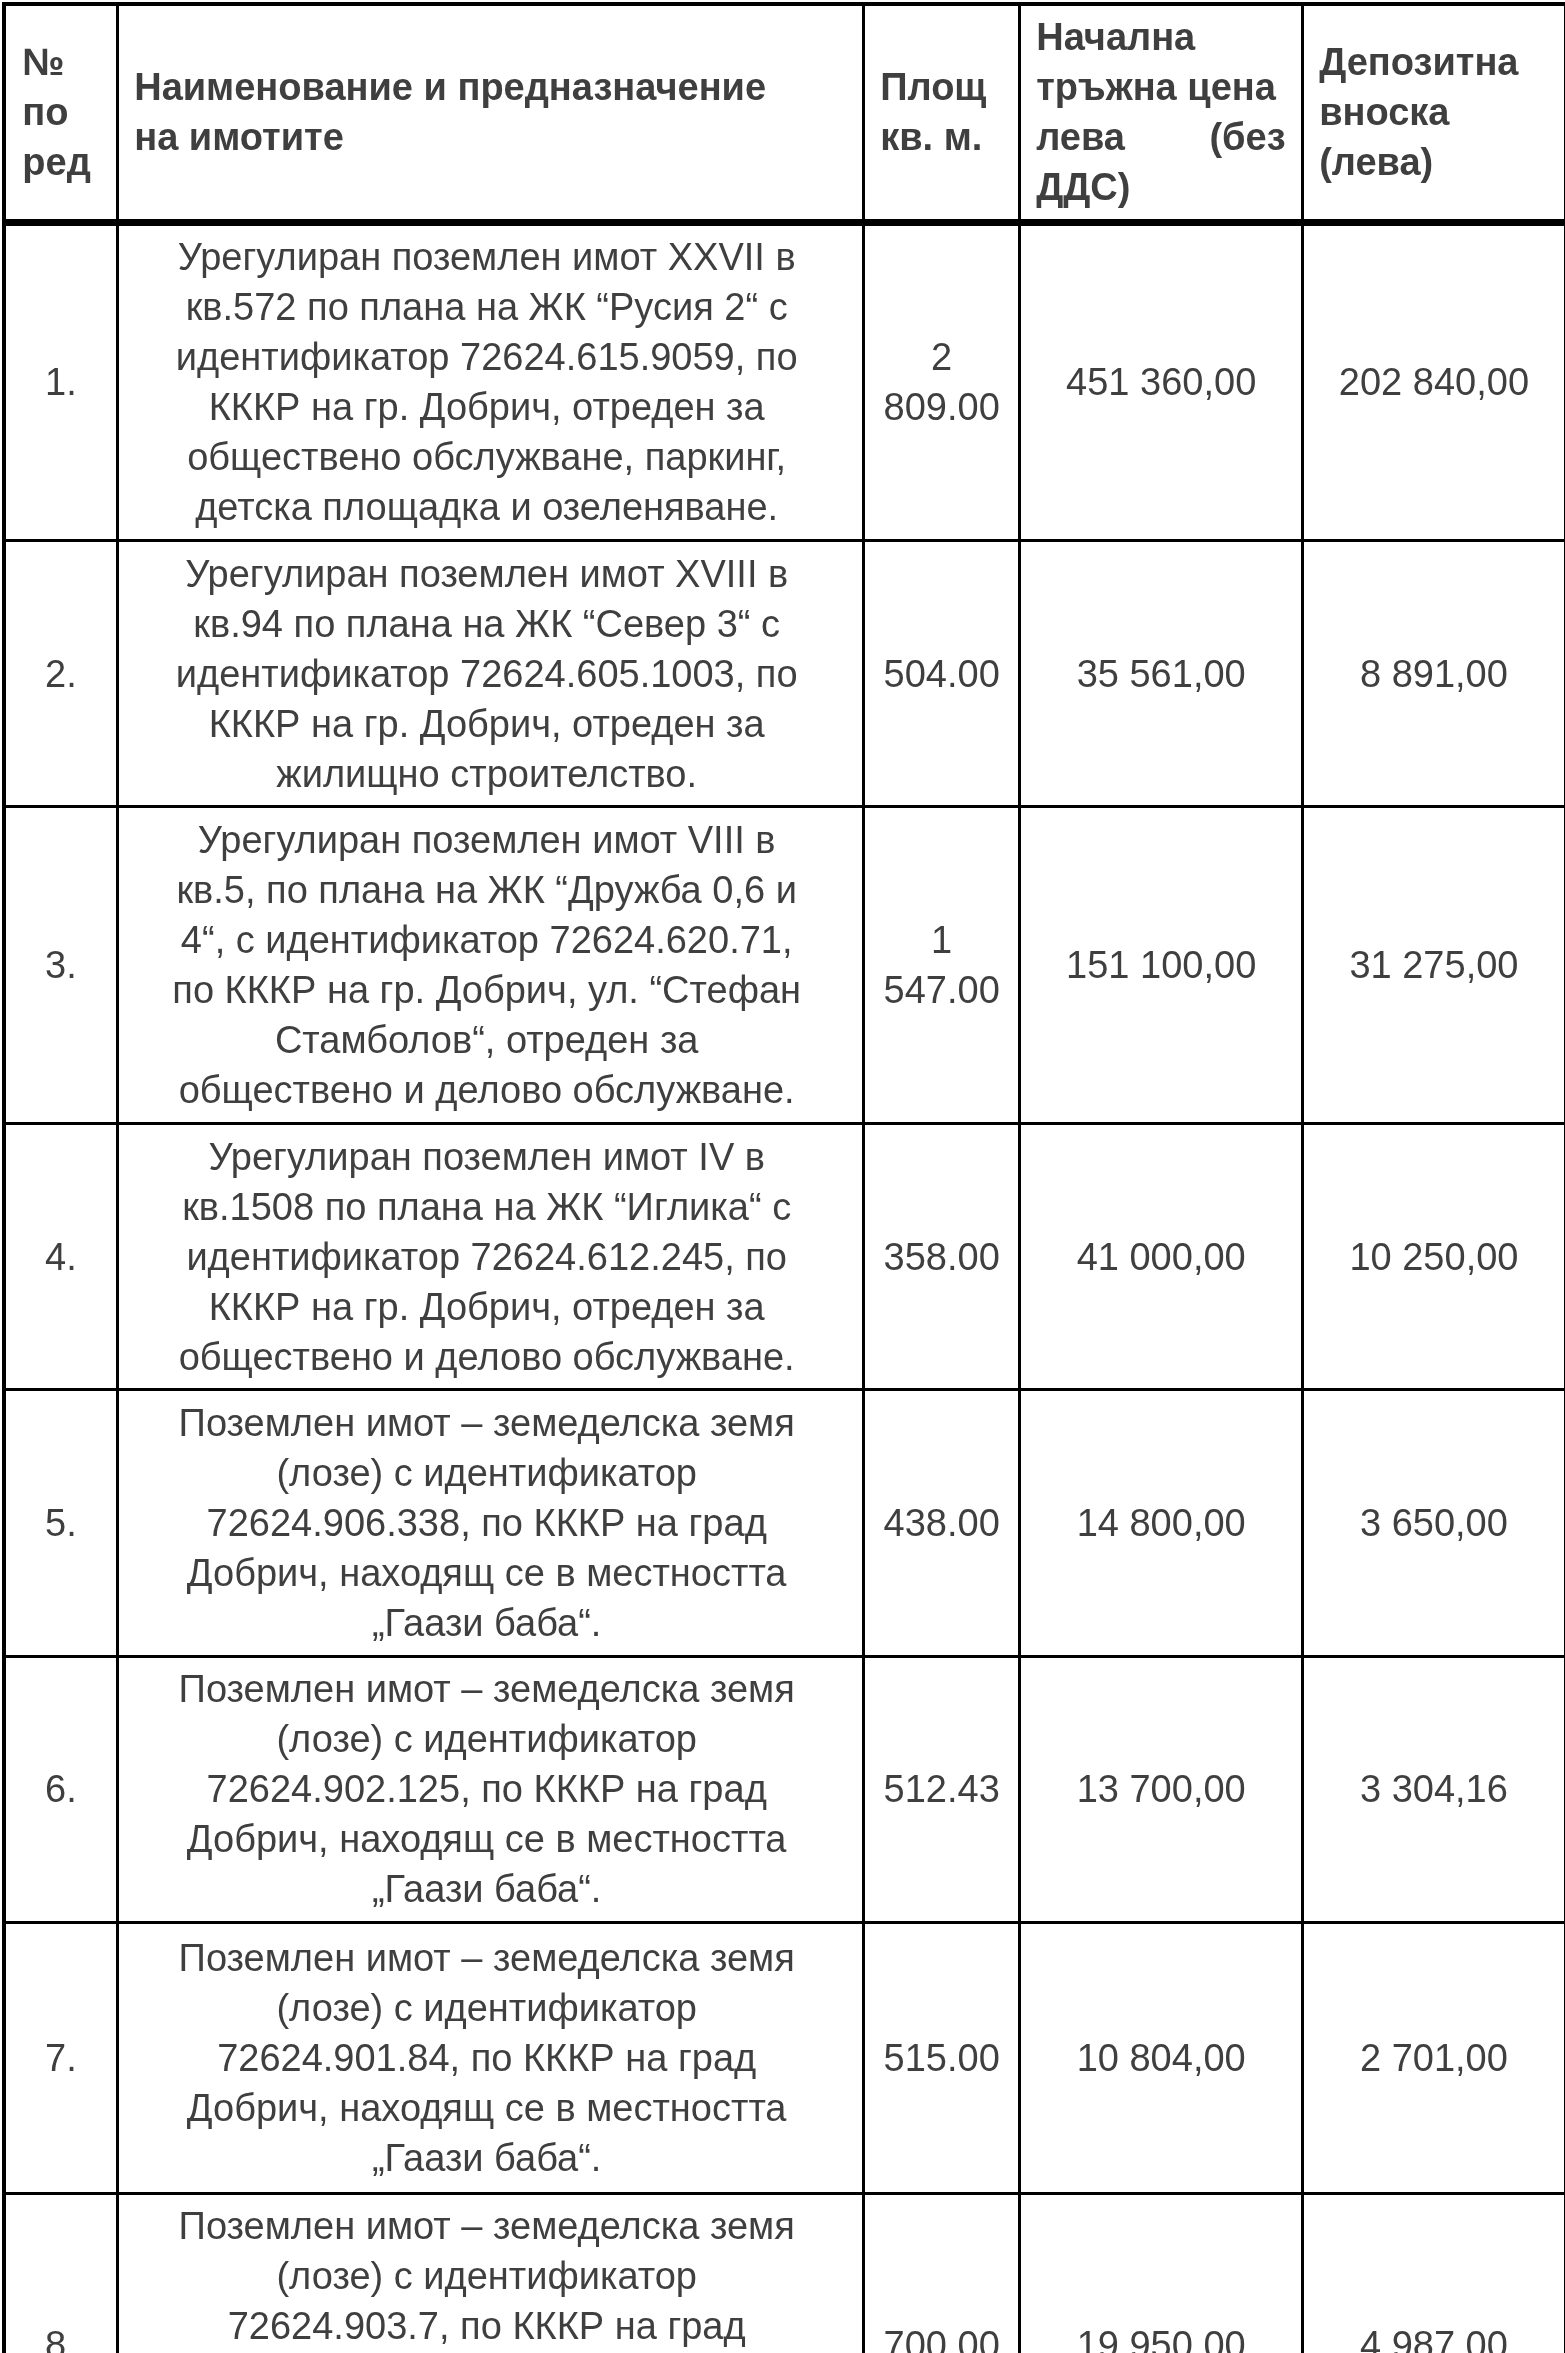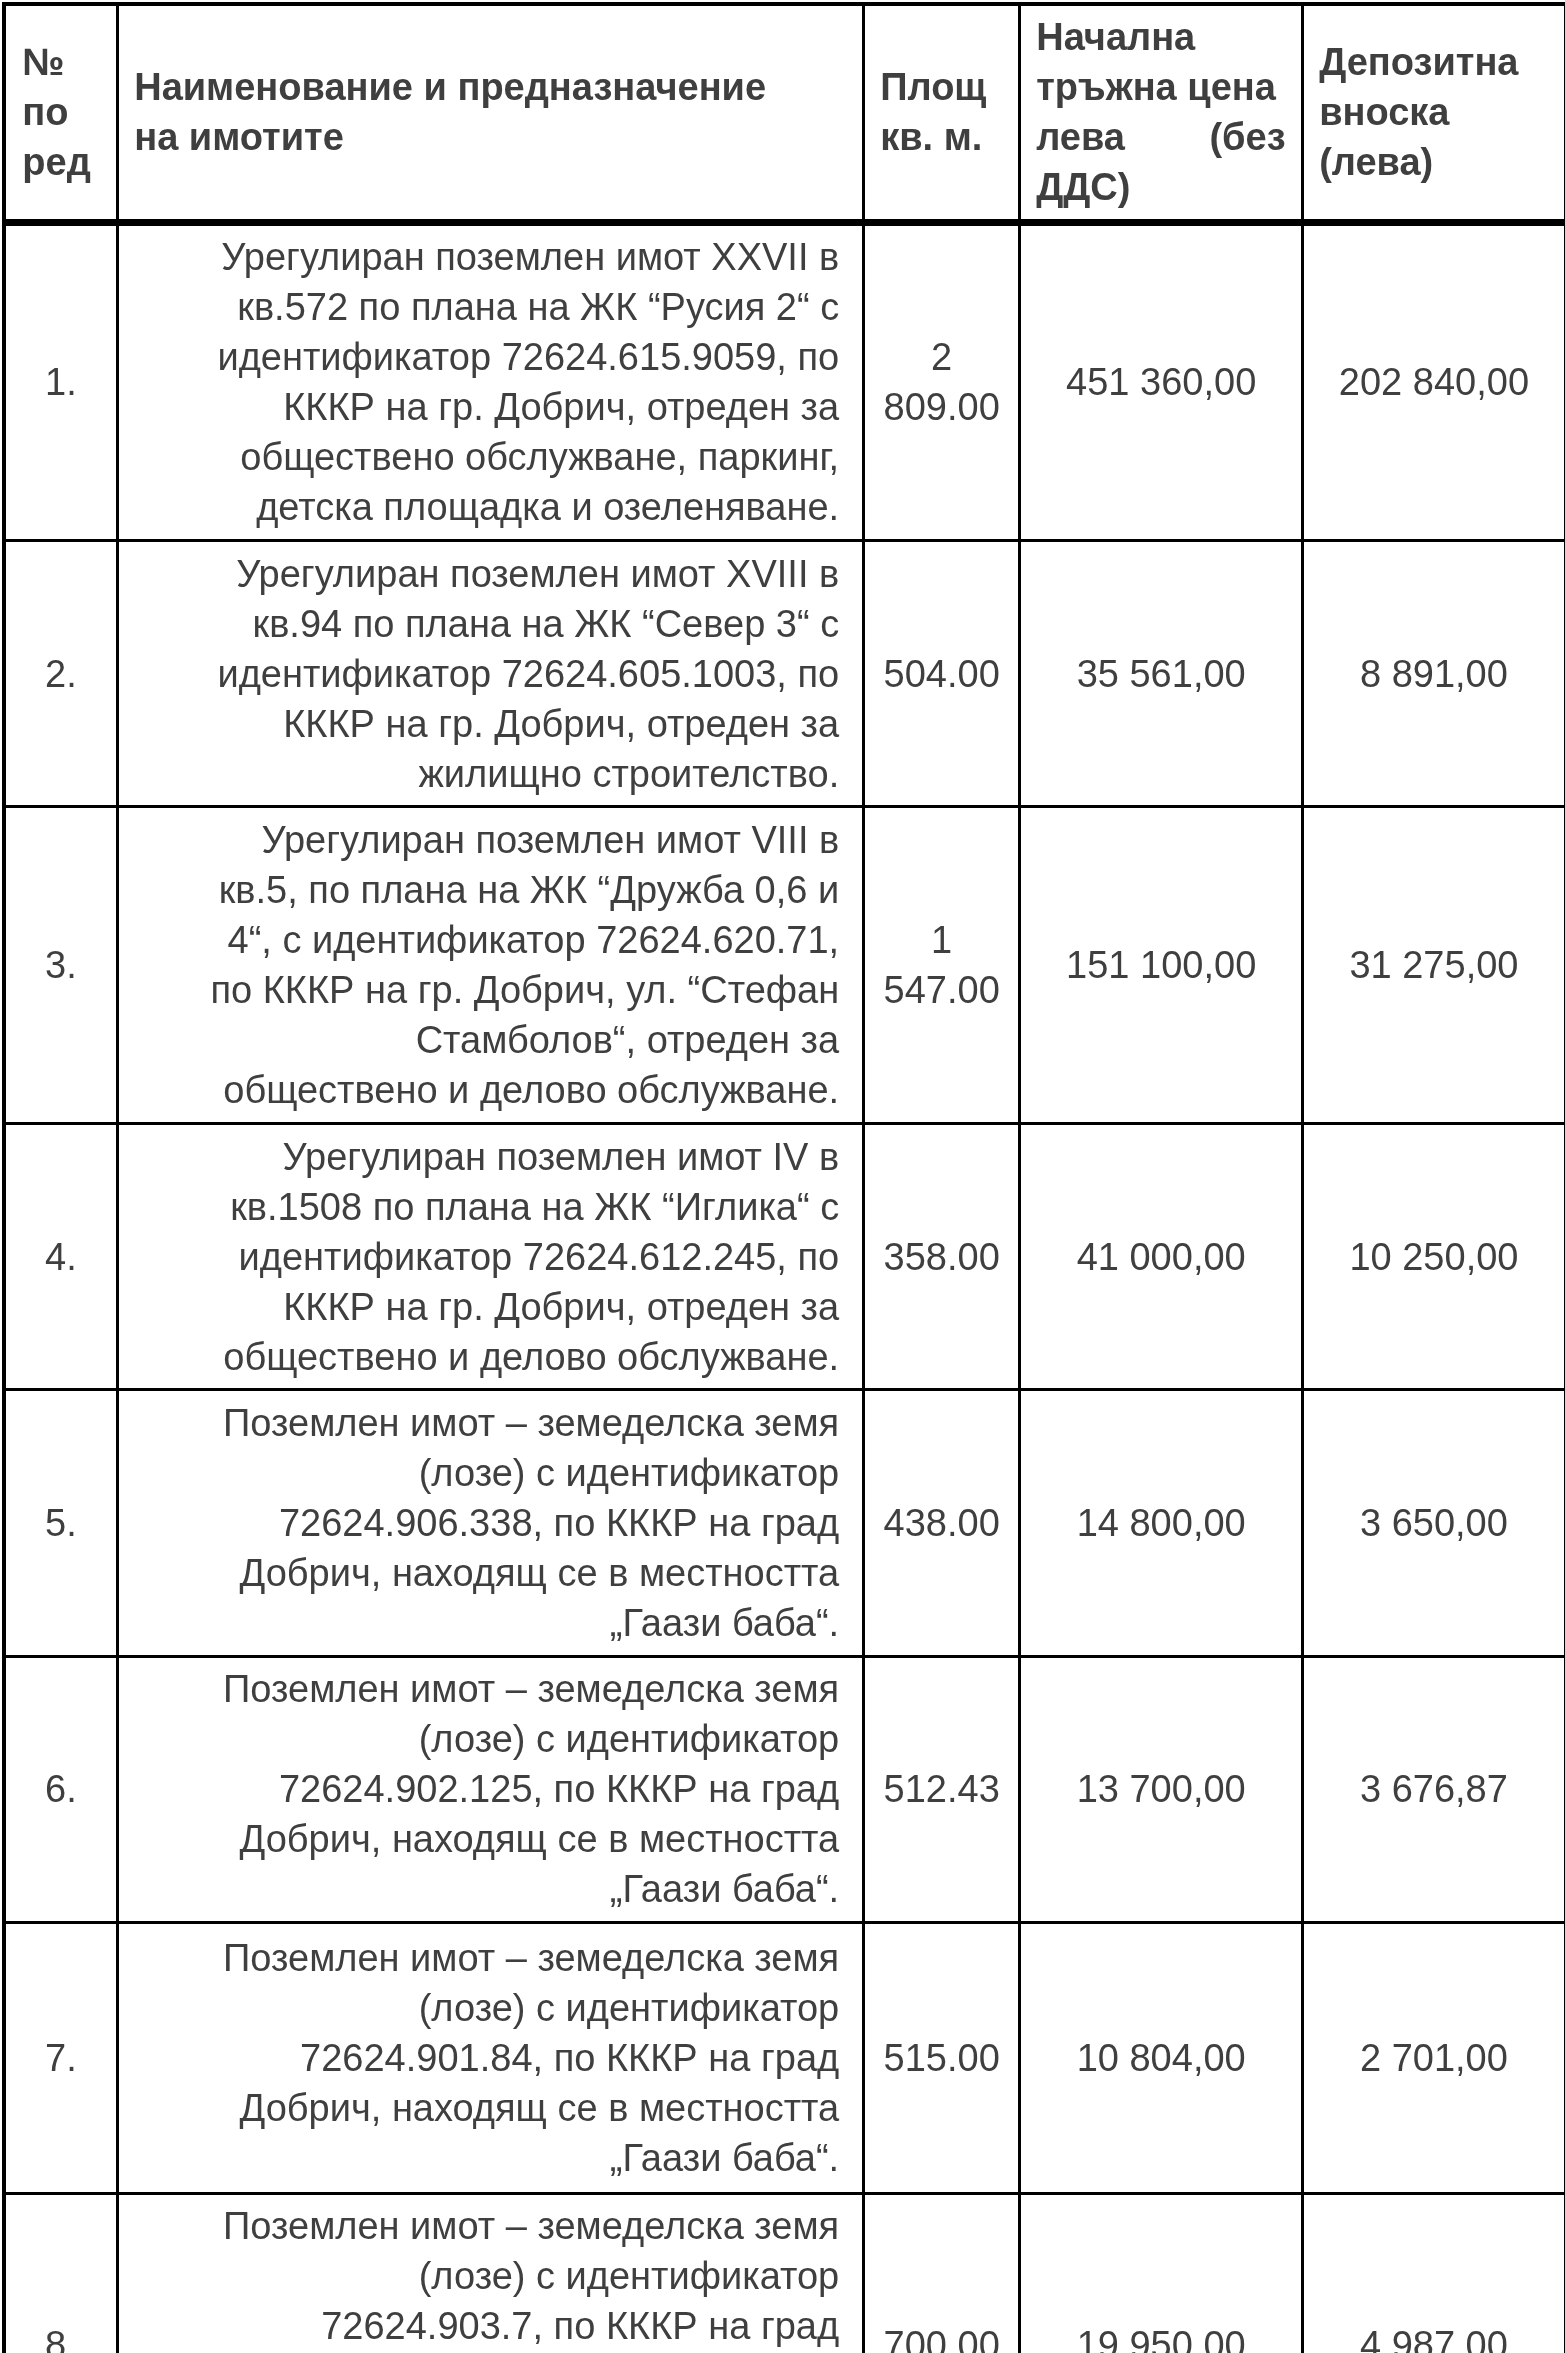--- a/index.html
+++ b/index.html
@@ -46,21 +46,21 @@
   tbody tr:nth-child(1) { height: 318px; }
   tbody tr:nth-child(2) { height: 258px; }
   tbody tr:nth-child(3) { height: 317px; }
   tbody tr:nth-child(4) { height: 259px; }
   tbody tr:nth-child(5) { height: 265px; }
   tbody tr:nth-child(6) { height: 265px; }
   tbody tr:nth-child(7) { height: 271px; }
   tbody tr:nth-child(8) { height: 288px; }
 
   td.c-num  { text-align: center; }
-  td.c-desc { text-align: right; padding: 6.6px 23px 6.6px 15px; }
+  td.c-desc { text-align: center; padding: 6.6px 23px 6.6px 15px; }
   td.c-desc .desc { white-space: pre-wrap; }
   tbody tr:nth-child(8) td.c-desc .desc { padding-bottom: 137px; }
   td.c-val  { text-align: center; padding: 0 5px; }
   td.c-val .val { white-space: pre-wrap; }
 </style>
 </head>
 <body>
 
 <div class="page">
   <table class="props">
@@ -210,21 +210,21 @@
 Добрич, находящ се в местността
 „Гаази баба“.</div>
     </td>
     <td class="c-val">
       <div class="val v-area">512.43</div>
     </td>
     <td class="c-val">
       <div class="val v-price">13 700,00</div>
     </td>
     <td class="c-val">
-      <div class="val v-dep">3 676,87</div>
+      <div class="val v-dep">3 304,16</div>
     </td>
   </tr>
         <tr>
     <td class="c-num">
       <span class="val v-num">7.</span>
     </td>
     <td class="c-desc">
       <div class="desc v-desc">Поземлен имот – земеделска земя
 (лозе) с идентификатор
 72624.901.84, по КККР на град

